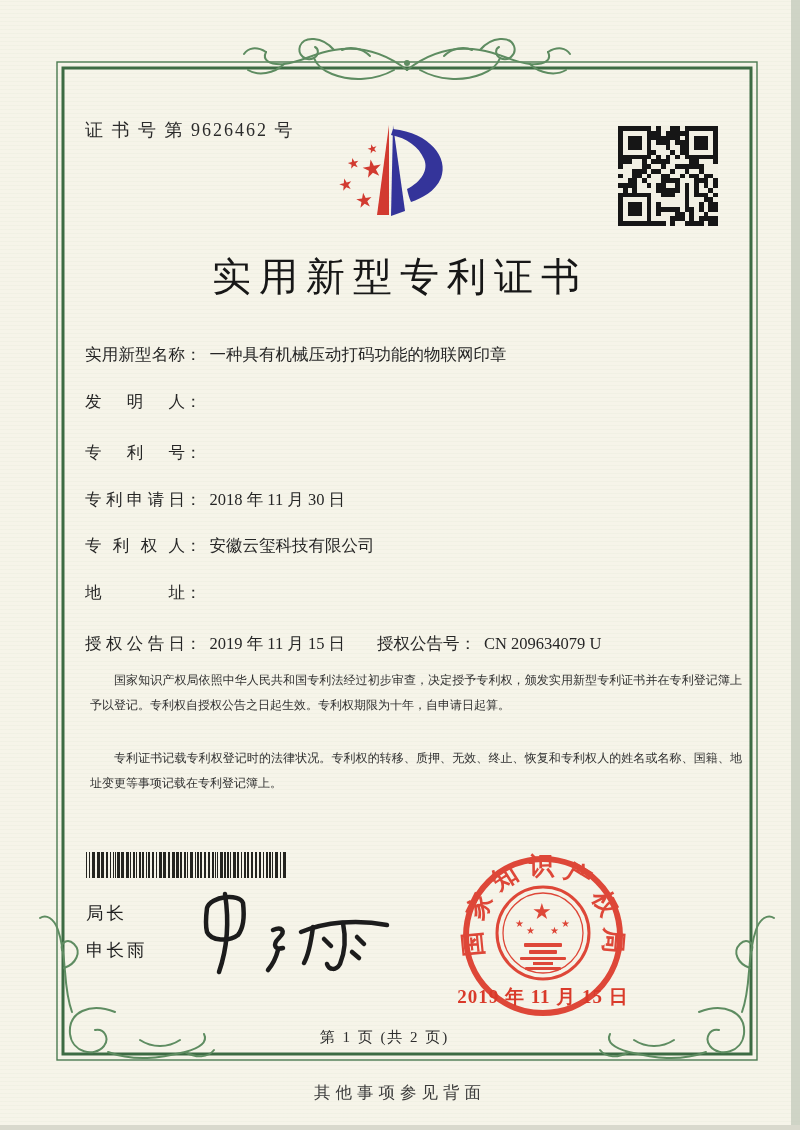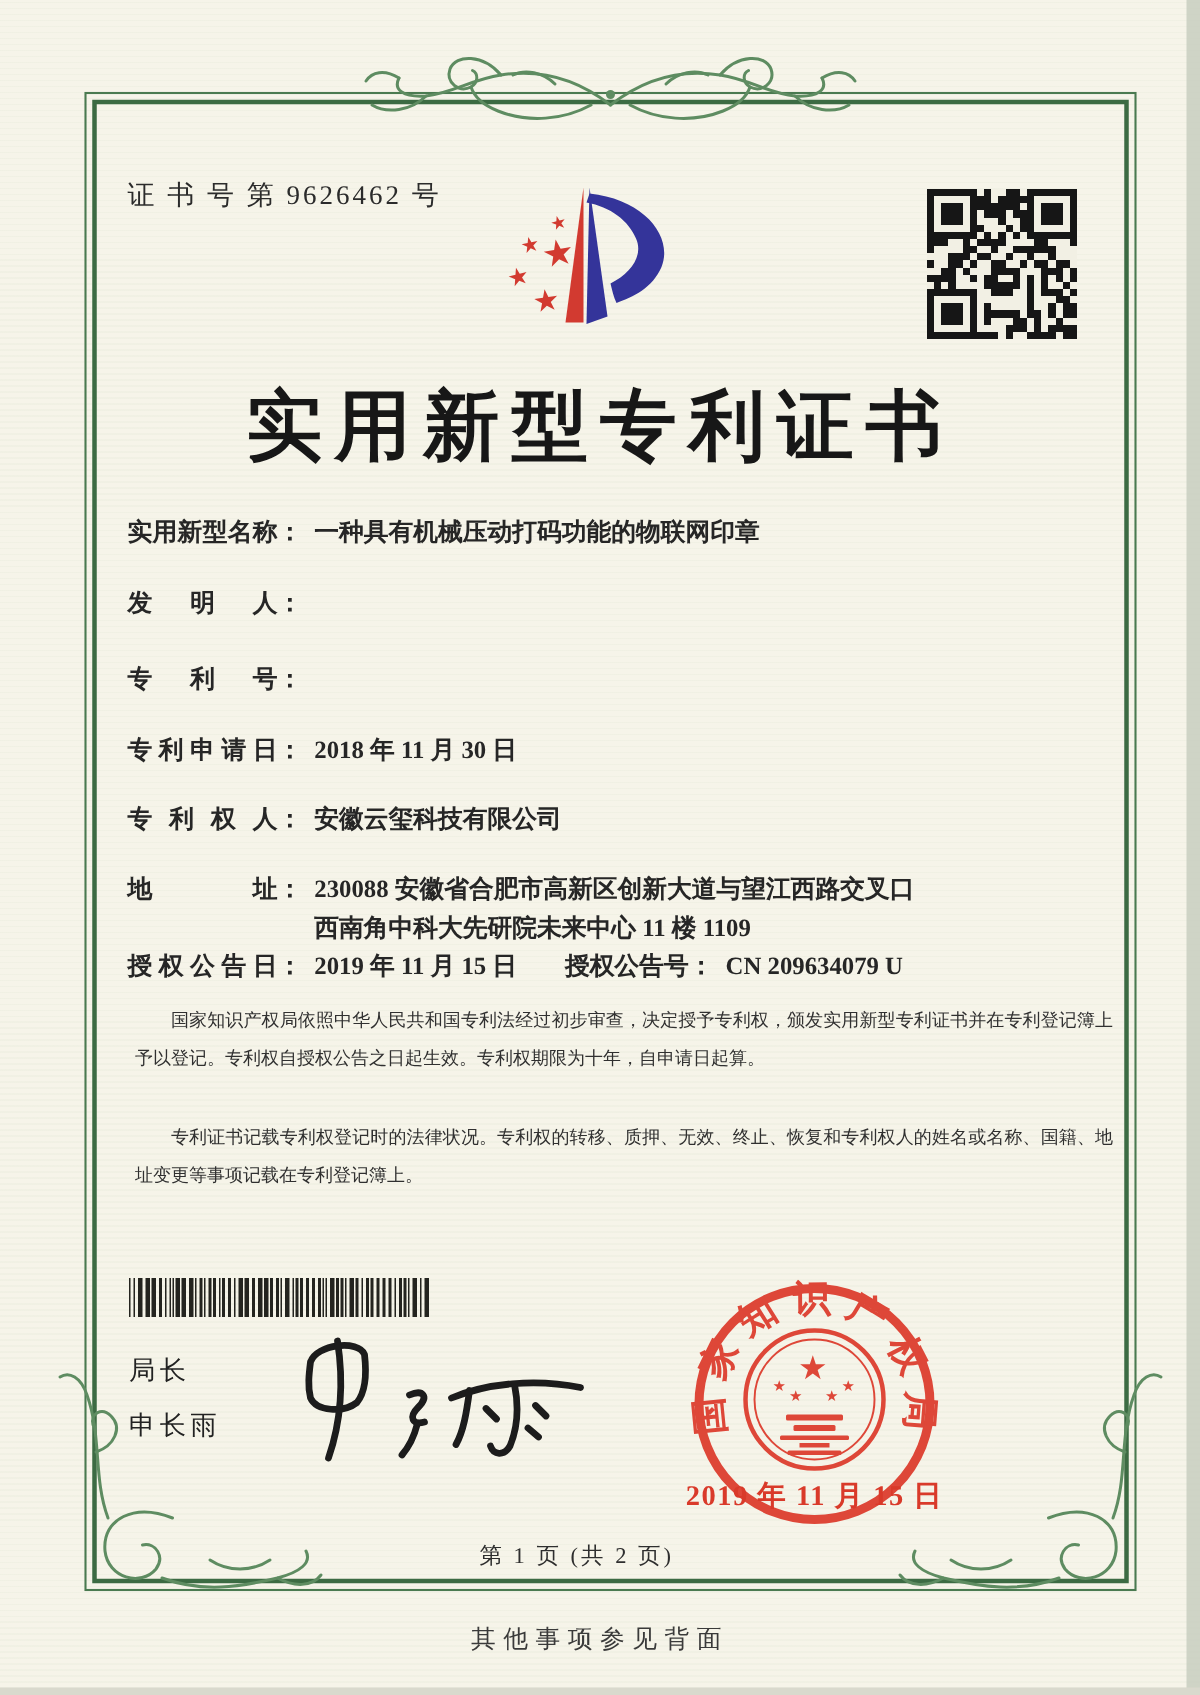--- a/index.html
+++ b/index.html
@@ -6,23 +6,23 @@
   body{background:#e8e6da;font-family:"Liberation Serif","DejaVu Serif",serif;}
   .page{
     position:relative;width:800px;height:1130px;overflow:hidden;
     background:#f6f4e9;
     background-image:repeating-linear-gradient(0deg, rgba(170,195,160,0.07) 0 1px, rgba(0,0,0,0) 1px 4px);
   }
   .scan-edge-right{position:absolute;right:0;top:0;width:9px;height:100%;background:#c6ccbd;opacity:.8;}
   .scan-edge-bottom{position:absolute;left:0;bottom:0;width:100%;height:5px;background:#d9d9cd;}
   .abs{position:absolute;}
   .cert-no{left:85px;top:118px;font-size:18px;color:#2b2b2b;letter-spacing:2px;}
-  .title{left:0;top:250px;width:800px;text-align:center;font-size:51px;font-weight:700;
+  .title{left:0;top:250px;width:800px;text-align:center;font-size:39px;font-weight:400;
          letter-spacing:8px;color:#171717;}
-  .row{left:85px;display:flex;align-items:flex-start;font-size:16.5px;color:#262626;line-height:26px;font-weight:bold;}
+  .row{left:85px;display:flex;align-items:flex-end;font-size:16.5px;color:#262626;line-height:26px;}
   .flabel{display:inline-block;width:100px;text-align:justify;text-align-last:justify;
           -moz-text-align-last:justify;text-justify:inter-character;white-space:nowrap;}
   .colon{display:inline-block;margin-right:8px;}
   .fvalue{display:inline-block;max-width:520px;}
   .fvalue .l2{display:block;}
   .grant-pair{display:flex;}
   .grant2{margin-left:32px;display:flex;}
   .body-para{left:90px;width:652px;font-size:12px;line-height:25px;color:#303030;
              text-indent:2em;text-align:justify;}
   .sig-title{left:86px;top:901px;font-size:17.5px;color:#222;letter-spacing:3px;}
@@ -366,21 +366,20 @@
 
   <div class="abs row" style="top:533px">
     <span class="flabel">专利权人</span>
       <span class="colon">：</span>
     <span class="fvalue">安徽云玺科技有限公司</span>
   </div>
 
   <div class="abs row" style="top:580px">
     <span class="flabel">地址</span>
       <span class="colon">：</span>
-    <span class="fvalue"><span>230088 安徽省合肥市高新区创新大道与望江西路交叉口</span><span class="l2">西南角中科大先研院未来中心 11 楼 1109</span></span>
   </div>
 
   <div class="abs row grant-pair" style="top:631px">
     <span class="flabel">授权公告日</span>
       <span class="colon">：</span>
     <span class="fvalue">2019 年 11 月 15 日</span>
     <span class="grant2">
       <span>授权公告号</span>
         <span class="colon">：</span>
       <span>CN 209634079 U</span>

